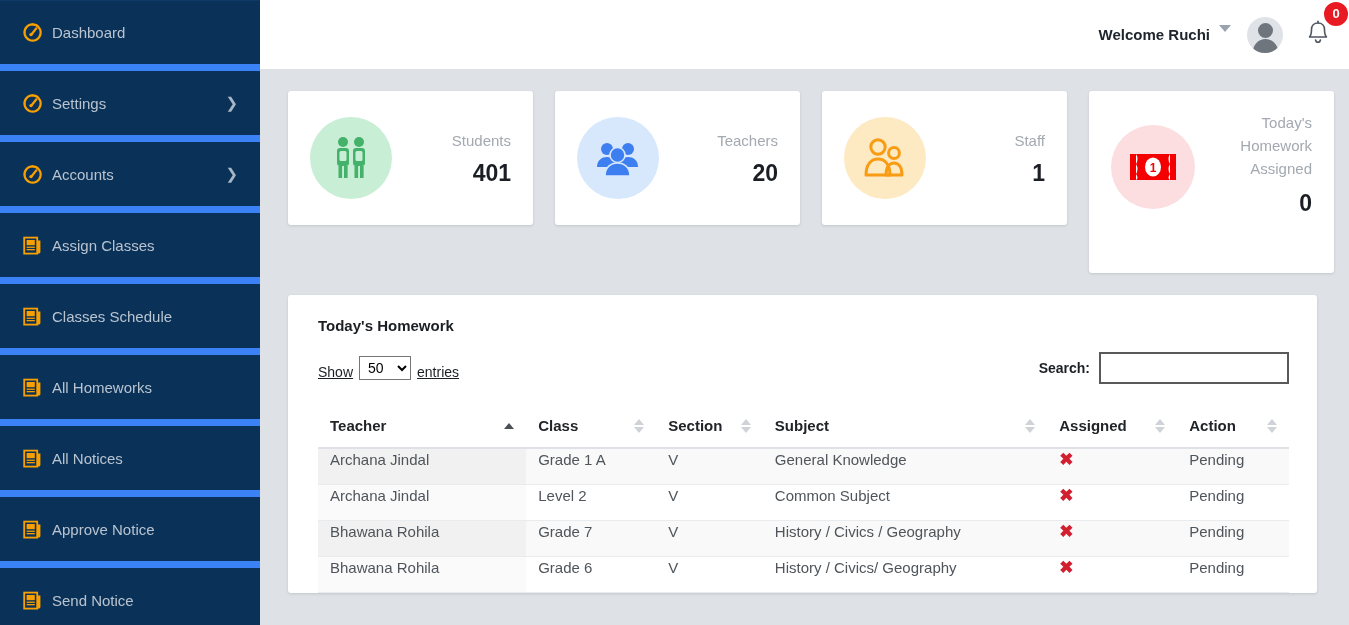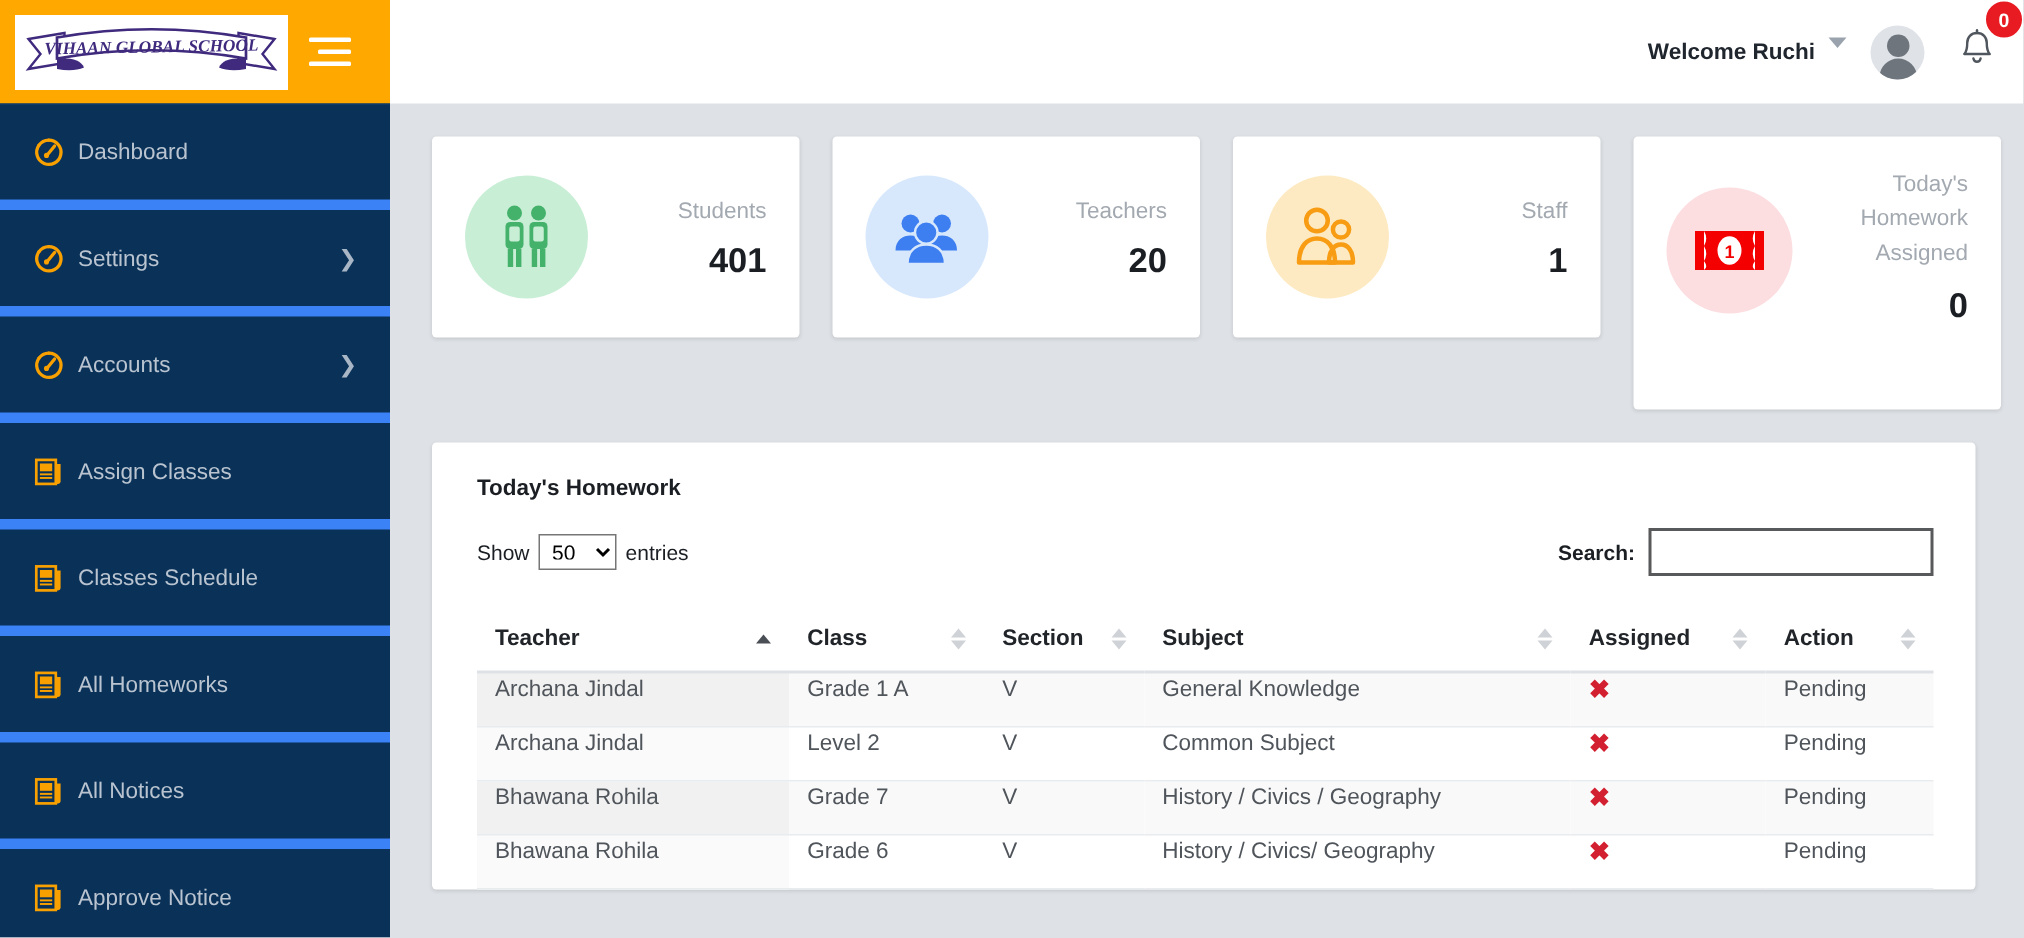--- a/index.html
+++ b/index.html
@@ -112,21 +112,21 @@
 
   
   .panel {
     background: #fff; border-radius: 3px;
     box-shadow: 0 1px 3px rgba(0,0,0,.12);
     margin-top: 22px; width: 1029px;
     padding: 22px 28px 0 30px;
   }
   .panel-title { font-size: 15px; color: #1b1f24; margin-bottom: 18px; }
   .table-controls { display: flex; align-items: center; justify-content: space-between; }
-  .len-ctrl { font-size: 14px; color: #1b1f24; display: flex; align-items: center; gap: 6px; }
+  .len-ctrl { font-size: 14px; color: #1b1f24; display: flex; align-items: flex-end; gap: 6px; text-decoration: underline; }
   .len-ctrl select {
     font-family: "Liberation Sans", sans-serif; font-size: 14px;
     padding: 2px 2px 6px 4px; border: 1px solid #767676; background: #fff; color: #000;
     height: 24px;
   }
   .search-ctrl { display: flex; align-items: center; gap: 9px; font-size: 14px; font-weight: bold; color: #1b1f24; justify-content: space-between; }
   .search-ctrl input {
     width: 190px; height: 32px; border: 2px solid #58595b; background: #fff;
     font-family: "Liberation Sans", sans-serif; font-size: 14px; padding: 0 6px;
     outline: none;
@@ -164,37 +164,20 @@
   .col-assigned{ width: 128px; }
   .col-action  { width: 110px; }
 </style>
 </head>
 <body>
 
 <div class="app">
 
   <aside class="sidebar">
 
-    <div class="brand">
-      <div class="logo-wrap">
-        <svg width="176" height="46" viewBox="0 0 176 46">
-          <path d="M6 14 L30 10 L30 30 L6 34 L14 24 Z" fill="#ffffff" stroke="#3f2a7e" stroke-width="1.6"></path>
-          <path d="M170 14 L146 10 L146 30 L170 34 L162 24 Z" fill="#ffffff" stroke="#3f2a7e" stroke-width="1.6"></path>
-          <path d="M25 13 Q88 2 151 13 L151 27 Q88 16 25 27 Z" fill="#ffffff" stroke="#3f2a7e" stroke-width="1.8"></path>
-          <path d="M25 27 Q40 26 43 33 Q36 36 25 34 Z" fill="#3f2a7e"></path>
-          <path d="M151 27 Q136 26 133 33 Q140 36 151 34 Z" fill="#3f2a7e"></path>
-          <text x="88" y="23" text-anchor="middle" font-family="'Liberation Serif', serif" font-size="11.5" font-weight="bold" font-style="italic" fill="#3f2a7e" transform="rotate(-1 88 23)">VIHAAN GLOBAL SCHOOL</text>
-        </svg>
-      </div>
-      <div class="hamburger">
-        <i></i>
-        <i></i>
-        <i></i>
-      </div>
-    </div>
 
     <ul class="menu" id="sidebar-menu">
         <li class="menu-item">
           <span class="mi-icon">
             <svg width="21" height="21" viewBox="0 0 21 21">
     <path d="M10.5 2.4 A8.1 8.1 0 1 1 3.9 5.9" fill="none" stroke="#f7a000" stroke-width="2.2" stroke-linecap="round"></path>
     <path d="M3.9 5.9 A8.1 8.1 0 0 1 10.5 2.4" fill="none" stroke="#f7a000" stroke-width="2.2" stroke-linecap="round"></path>
     <path d="M9.6 12.2 L14.4 6.3" stroke="#f7a000" stroke-width="2.2" stroke-linecap="round"></path>
     <circle cx="9" cy="12.6" r="1.7" fill="#f7a000"></circle>
   </svg>

